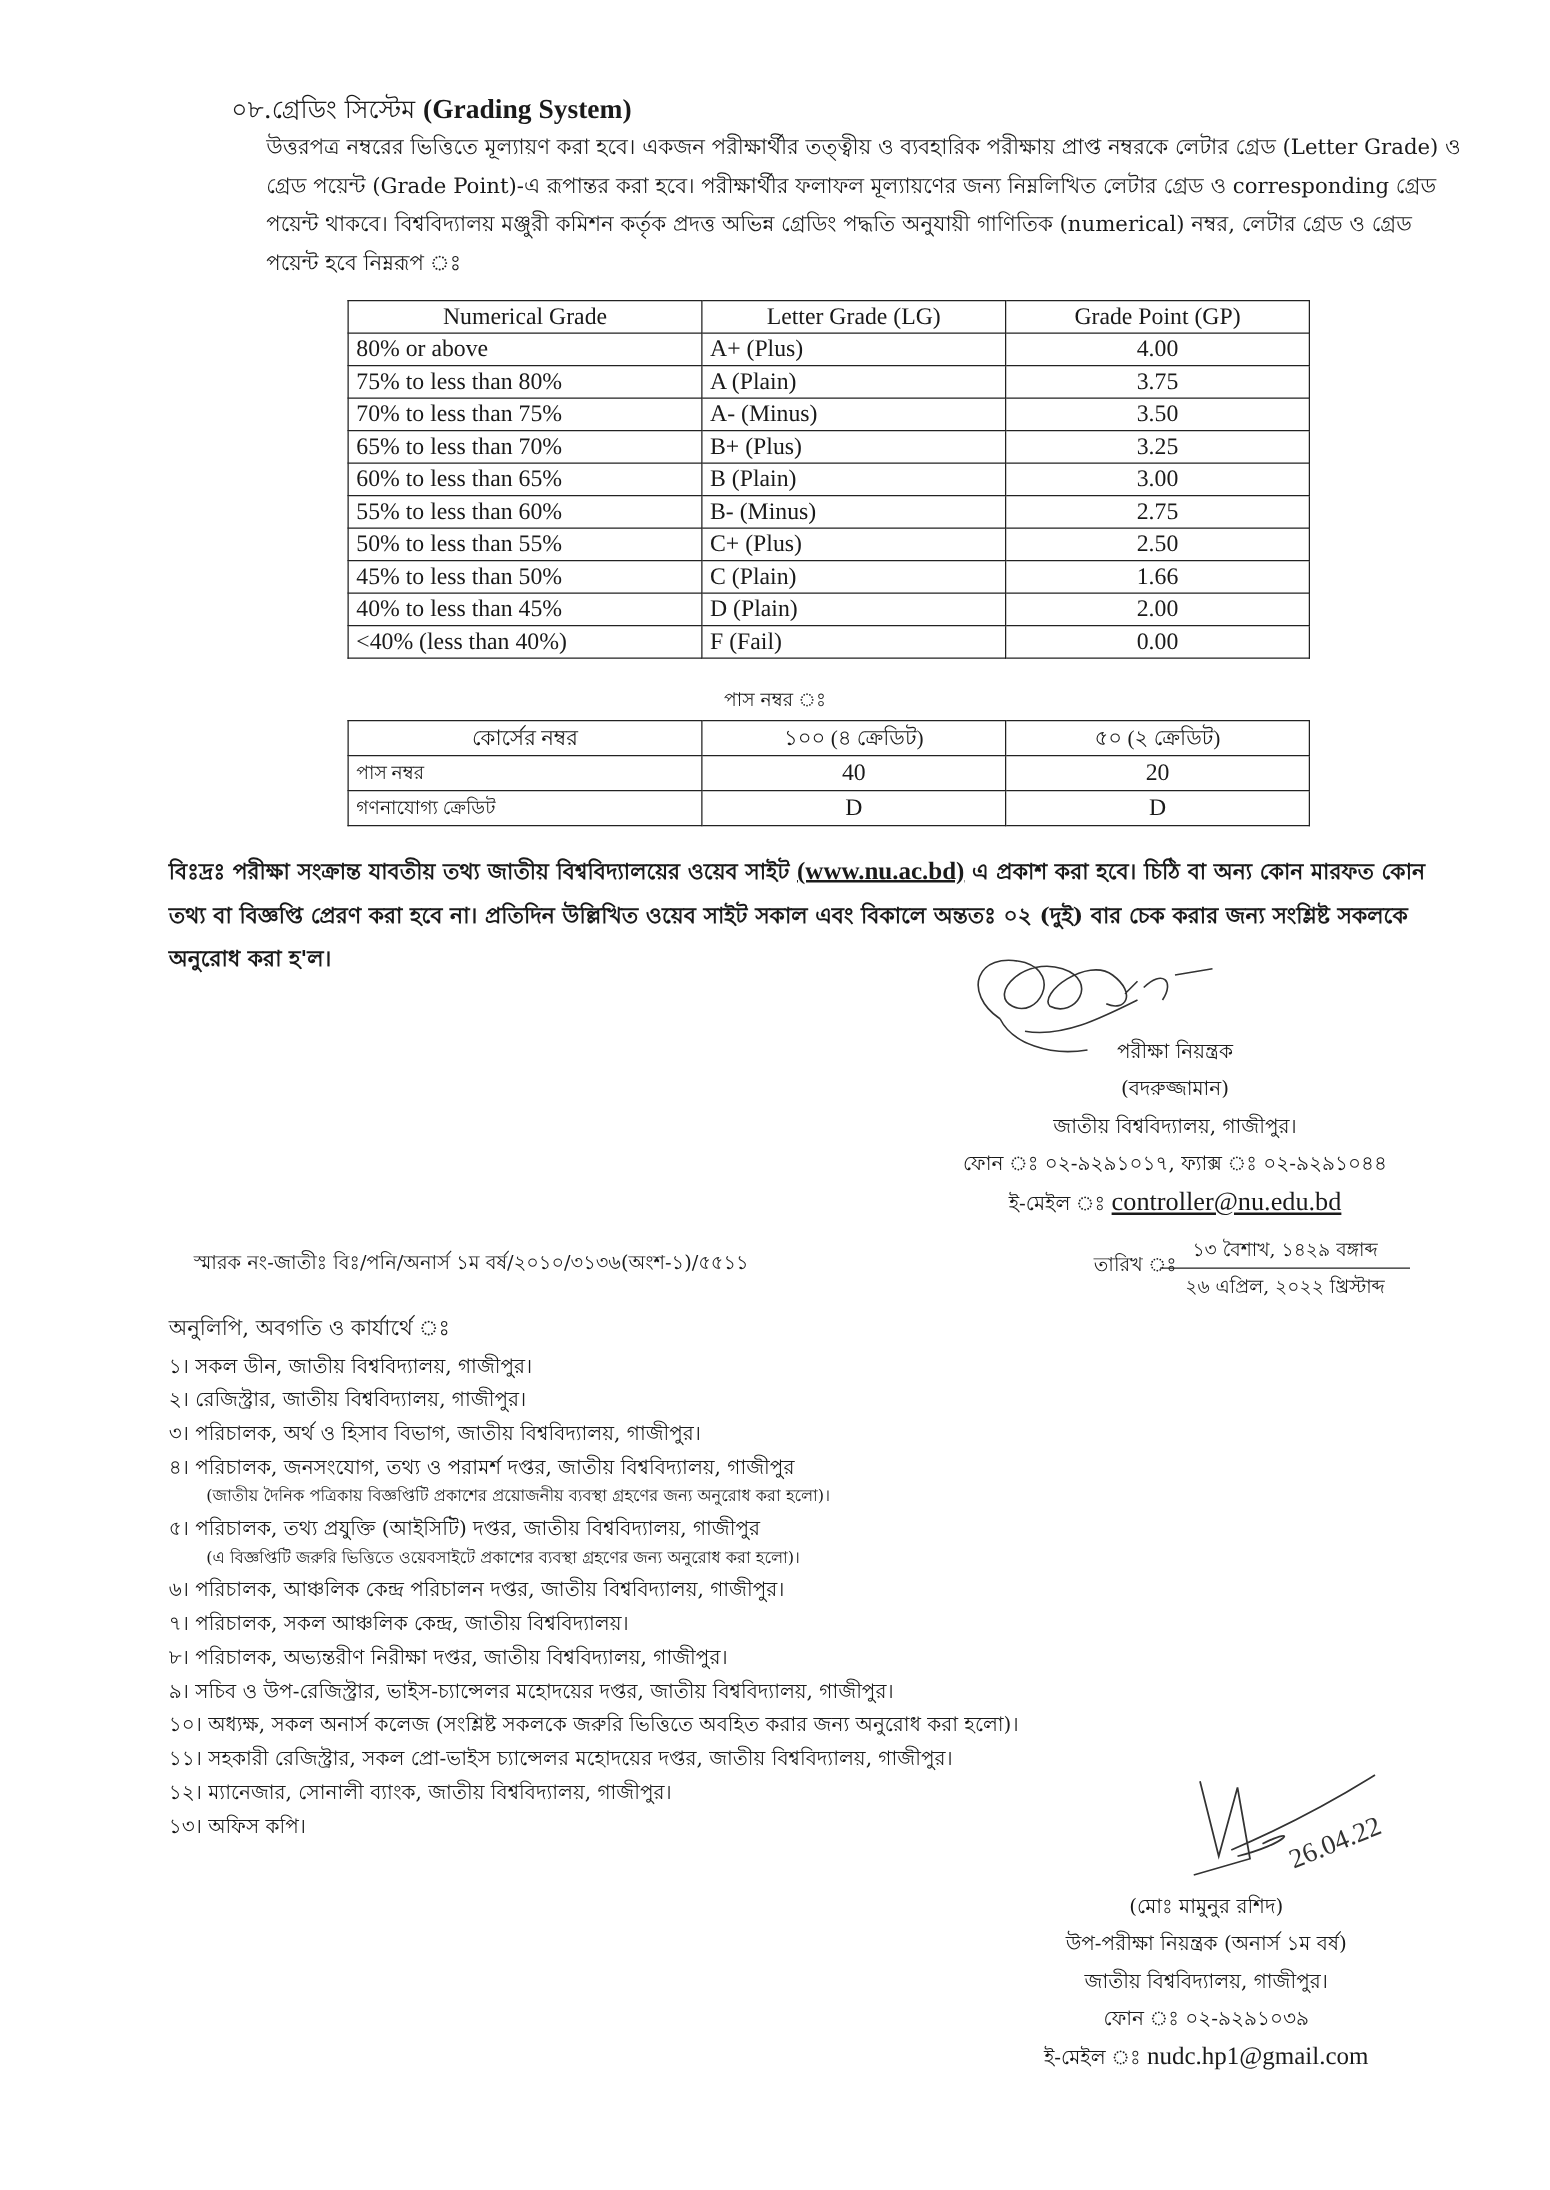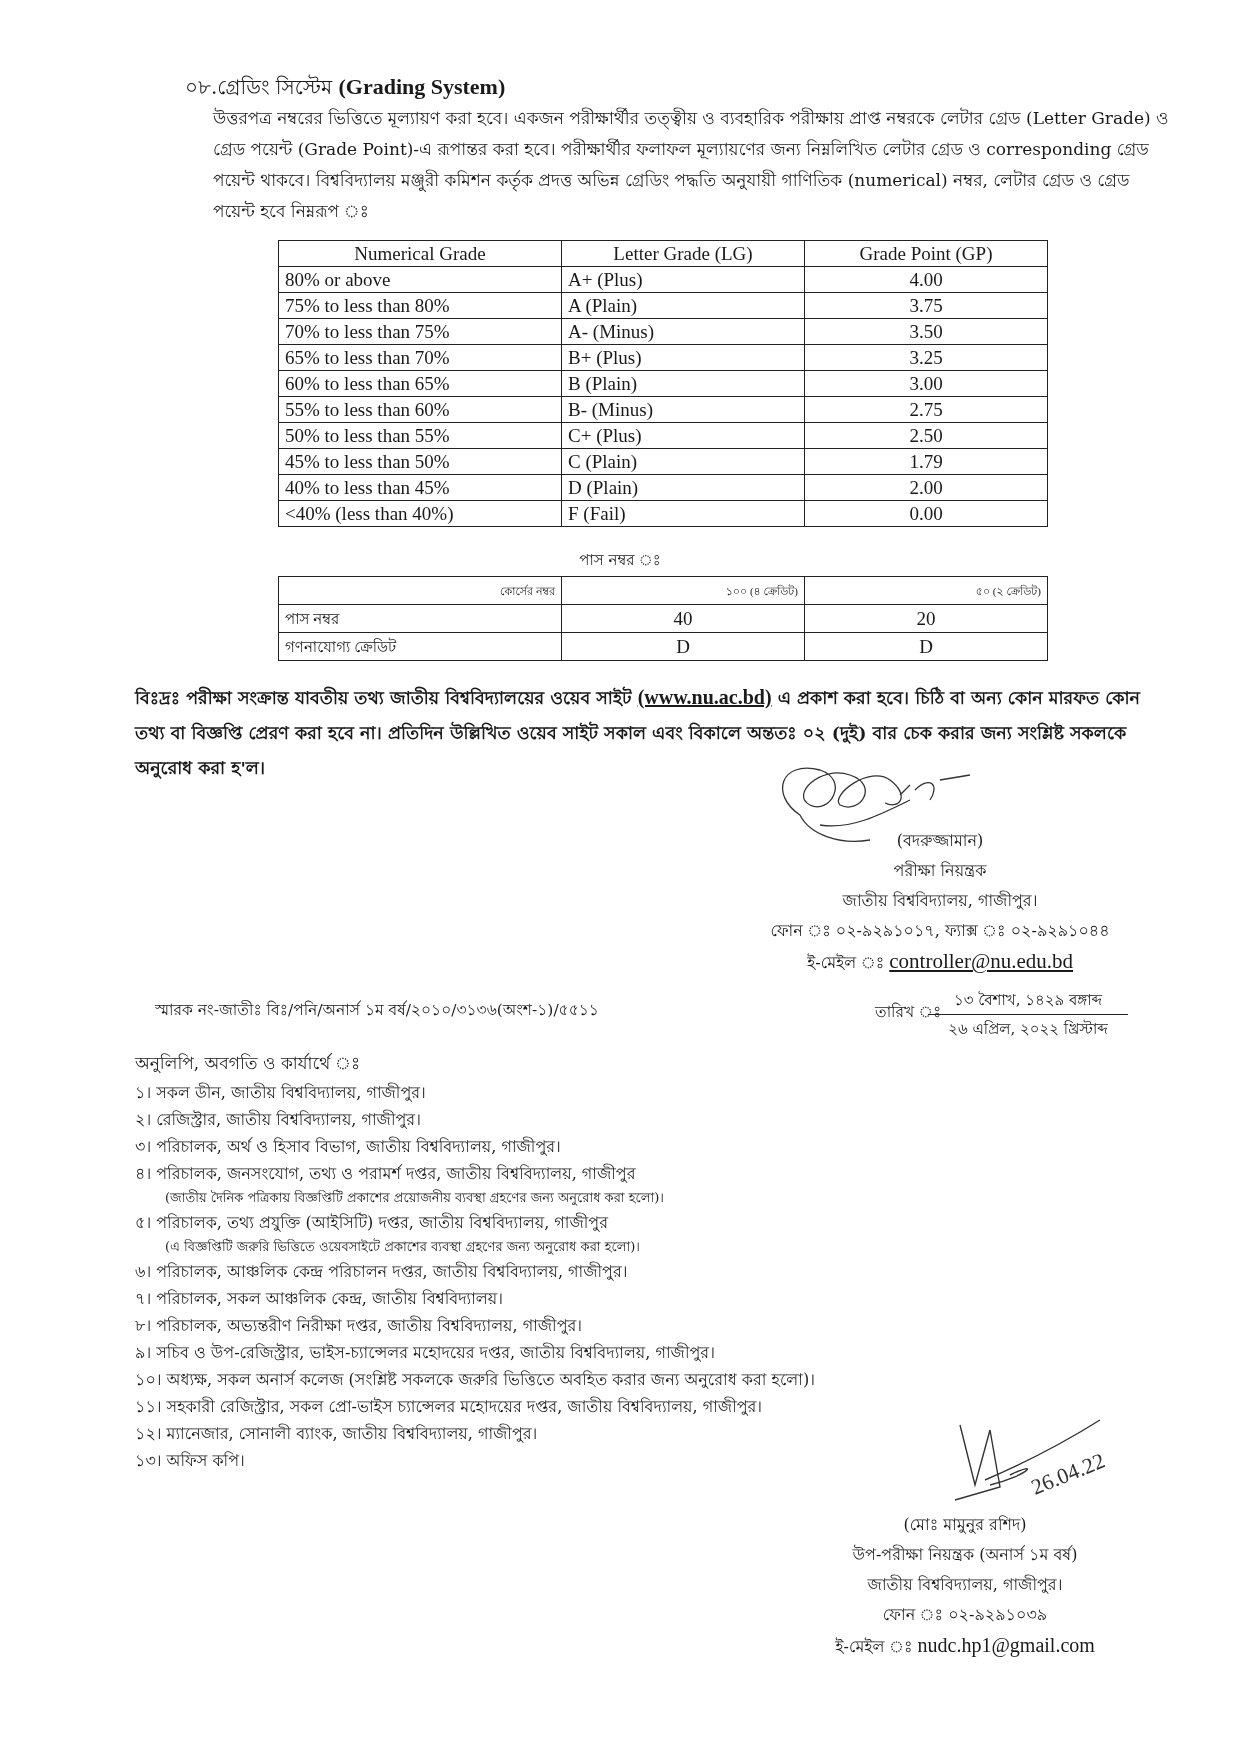--- a/index.html
+++ b/index.html
@@ -16,21 +16,21 @@
   .grade td.c2 { width:230px; }
   .grade td.c3 { text-align:center; }
   .grade .hdr td { text-align:center; }
   .grade .hdr td.c1 { text-align:center; }
   .pass-caption { left:0; width:1240px; top:548px; text-align:center; font-size:15px; }
   .pass { left:278px; top:576px; width:770px; }
   .pass td { height:27px; }
   .pass td.c1 { width:270px; font-size:15px; }
   .pass td.c2 { width:230px; text-align:center; }
   .pass td.c3 { text-align:center; }
-  .pass .hdr td { font-size:11px; text-align:right; }
+  .pass .hdr td { font-size:17px; text-align:center; }
   .note { left:135px; top:680px; width:1010px; font-size:17.5px; font-weight:bold; line-height:35px; }
   .note u { font-family:"Liberation Serif",serif; font-size:20px; }
   .sig1 { left:760px; top:755px; width:230px; height:90px; }
   .block-right { text-align:center; font-size:16px; line-height:30px; }
   .b1 { left:730px; top:826px; width:420px; }
   .b1 .email { font-family:"Liberation Serif",serif; font-size:21px; text-decoration:underline; }
   .memo { left:155px; top:998px; font-size:15.5px; }
   .date-label { left:875px; top:1000px; font-size:15.5px; }
   .date { left:928px; top:986px; width:200px; text-align:center; font-size:15px; line-height:28px; }
   .date .line1 { border-bottom:1.5px solid #222; }
@@ -89,21 +89,21 @@
         <td class="c3">2.75</td>
       </tr>
       <tr>
         <td class="c1">50% to less than 55%</td>
         <td class="c2">C+ (Plus)</td>
         <td class="c3">2.50</td>
       </tr>
       <tr>
         <td class="c1">45% to less than 50%</td>
         <td class="c2">C (Plain)</td>
-        <td class="c3">1.79</td>
+        <td class="c3">1.66</td>
       </tr>
       <tr>
         <td class="c1">40% to less than 45%</td>
         <td class="c2">D (Plain)</td>
         <td class="c3">2.00</td>
       </tr>
       <tr>
         <td class="c1">&lt;40% (less than 40%)</td>
         <td class="c2">F (Fail)</td>
         <td class="c3">0.00</td>
@@ -135,22 +135,22 @@
 
 <div class="abs note">
   <span>বিঃদ্রঃ পরীক্ষা সংক্রান্ত যাবতীয় তথ্য জাতীয় বিশ্ববিদ্যালয়ের ওয়েব সাইট </span><u>(www.nu.ac.bd)</u><span> এ প্রকাশ করা হবে। চিঠি বা অন্য কোন মারফত কোন তথ্য বা বিজ্ঞপ্তি প্রেরণ করা হবে না। প্রতিদিন উল্লিখিত ওয়েব সাইট সকাল এবং বিকালে অন্ততঃ ০২ (দুই) বার চেক করার জন্য সংশ্লিষ্ট সকলকে অনুরোধ করা হ'ল।</span>
 </div>
 
 <svg class="abs sig1" viewBox="0 0 230 90">
   <path d="M40 60 C10 40 20 5 60 15 C90 25 70 60 50 50 C30 40 60 10 90 20 C120 30 100 60 80 50 C70 40 110 10 130 25 C150 40 140 55 125 48 M140 40 L150 30 M60 70 C90 75 120 60 150 45 M155 35 C170 20 180 30 170 45 M180 25 L210 20 M40 60 C50 80 80 90 110 85" fill="none" stroke="#333" stroke-width="1.3"></path>
 </svg>
 
 <div class="abs block-right b1">
+  <div>পরীক্ষা নিয়ন্ত্রক</div>
   <div>(বদরুজ্জামান)</div>
-  <div>পরীক্ষা নিয়ন্ত্রক</div>
   <div>জাতীয় বিশ্ববিদ্যালয়, গাজীপুর।</div>
   <div>ফোন ঃ ০২-৯২৯১০১৭, ফ্যাক্স ঃ ০২-৯২৯১০৪৪</div>
   <div><span>ই-মেইল ঃ </span><span class="email">controller@nu.edu.bd</span></div>
 </div>
 
 <div class="abs memo">স্মারক নং-জাতীঃ বিঃ/পনি/অনার্স ১ম বর্ষ/২০১০/৩১৩৬(অংশ-১)/৫৫১১</div>
 <div class="abs date-label">তারিখ ঃ</div>
 <div class="abs date">
   <div class="line1">১৩ বৈশাখ, ১৪২৯ বঙ্গাব্দ</div>
   <div>২৬ এপ্রিল, ২০২২ খ্রিস্টাব্দ</div>

